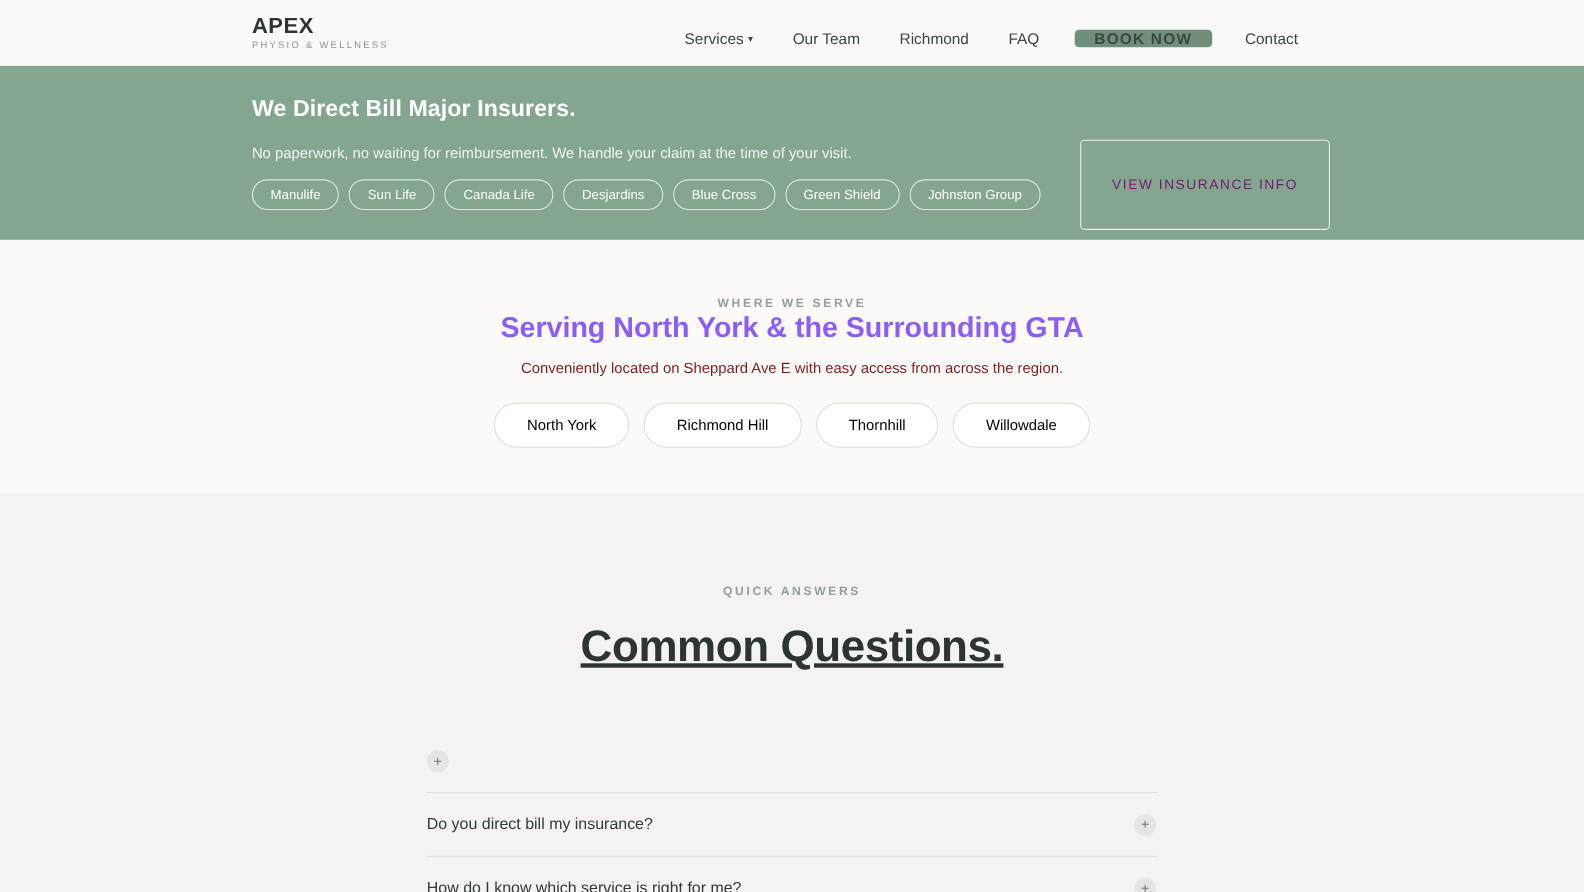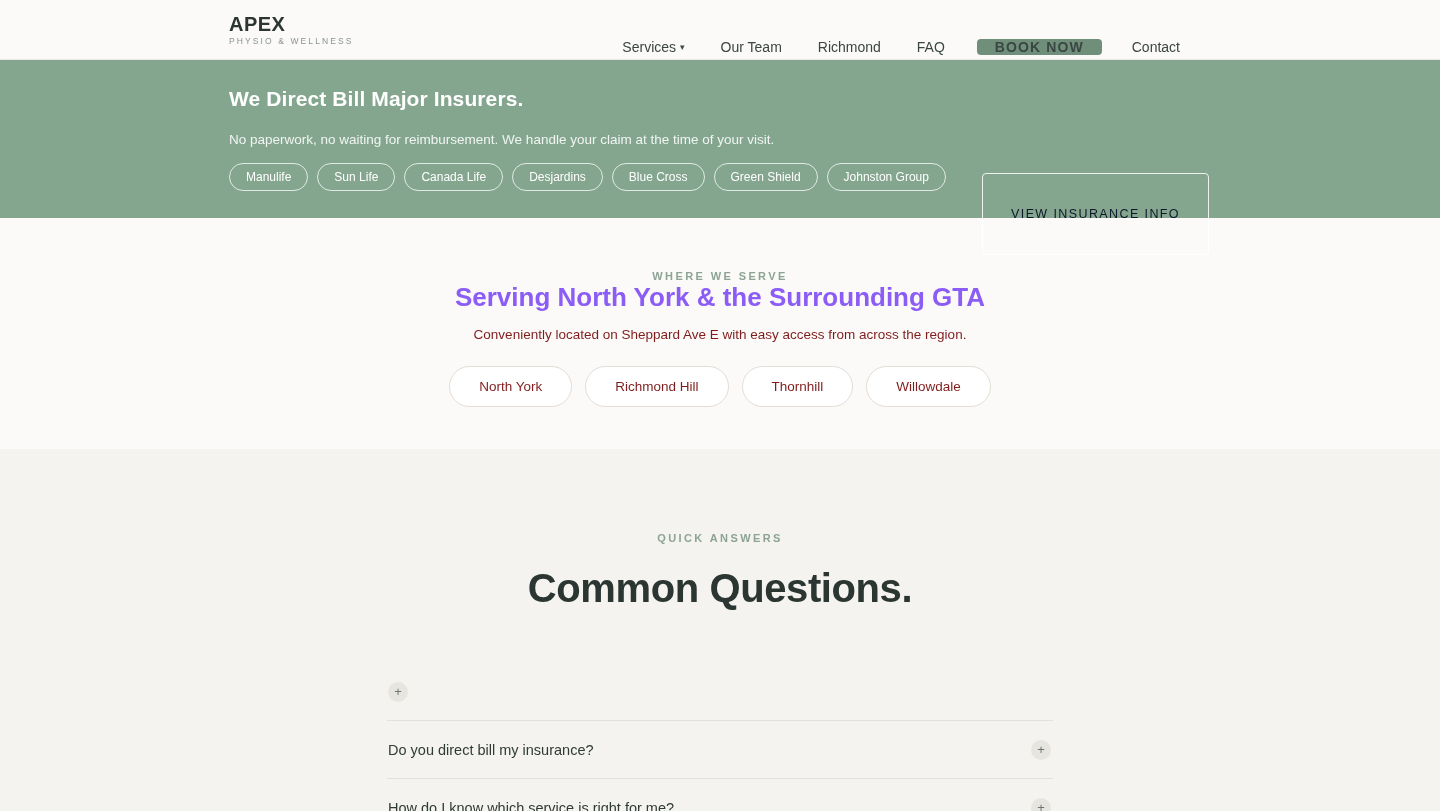--- a/index.html
+++ b/index.html
@@ -31,21 +31,21 @@
   }
   .brand-sub {
     font-size: 8.5px;
     letter-spacing: 2.1px;
     color: #8a948e;
     margin-top: 3px;
   }
   .nav {
     position: absolute;
     right: 242px;
-    top: 16px;
+    top: 4px;
     height: 62px;
     display: flex;
     align-items: center;
     gap: 0;
   }
   .nav a {
     font-size: 14px;
     color: #3b4642;
     text-decoration: none;
     padding: 0 18px;
@@ -105,24 +105,23 @@
   .band-cta {
     position: absolute;
     right: 231px;
     top: 108px;
     transform: translateY(-50%);
     border: 1px solid rgba(255,255,255,0.85);
     border-radius: 4px;
     padding: 33px 28px;
     font-size: 12.5px;
     letter-spacing: 1.4px;
-    color: #0f172a;
+    color: #701a75;
     text-decoration: none;
     white-space: nowrap;
-    margin-top: 46px;
   }
 
   
   .serve {
     background: #fbfaf8;
     height: 231px;
     text-align: center;
     padding-top: 52px;
   }
   .eyebrow {
@@ -146,21 +145,21 @@
     justify-content: center;
     gap: 13px;
     margin-top: 24px;
   }
   .area-chip {
     background: #ffffff;
     border: 1px solid #e2ddd5;
     border-radius: 24px;
     padding: 12px 29px;
     font-size: 13.5px;
-    color: #7f1d1d;
+    color: #000000;
     white-space: nowrap;
   }
 
   
   .faq {
     background: #f4f3f0;
     padding-top: 83px;
     height: 374px;
   }
   .faq-eyebrow {
@@ -170,20 +169,21 @@
     color: #8da394;
     font-weight: bold;
   }
   .faq h2 {
     text-align: center;
     font-size: 40px;
     font-weight: bold;
     color: #2b3531;
     margin-top: 22px;
     letter-spacing: -0.4px;
+    text-decoration: underline;
   }
   .faq-list {
     width: 666px;
     margin: 52px auto 0;
   }
   .faq-item {
     display: flex;
     align-items: center;
     justify-content: space-between;
     border-bottom: 1px solid #e3e1dc;

